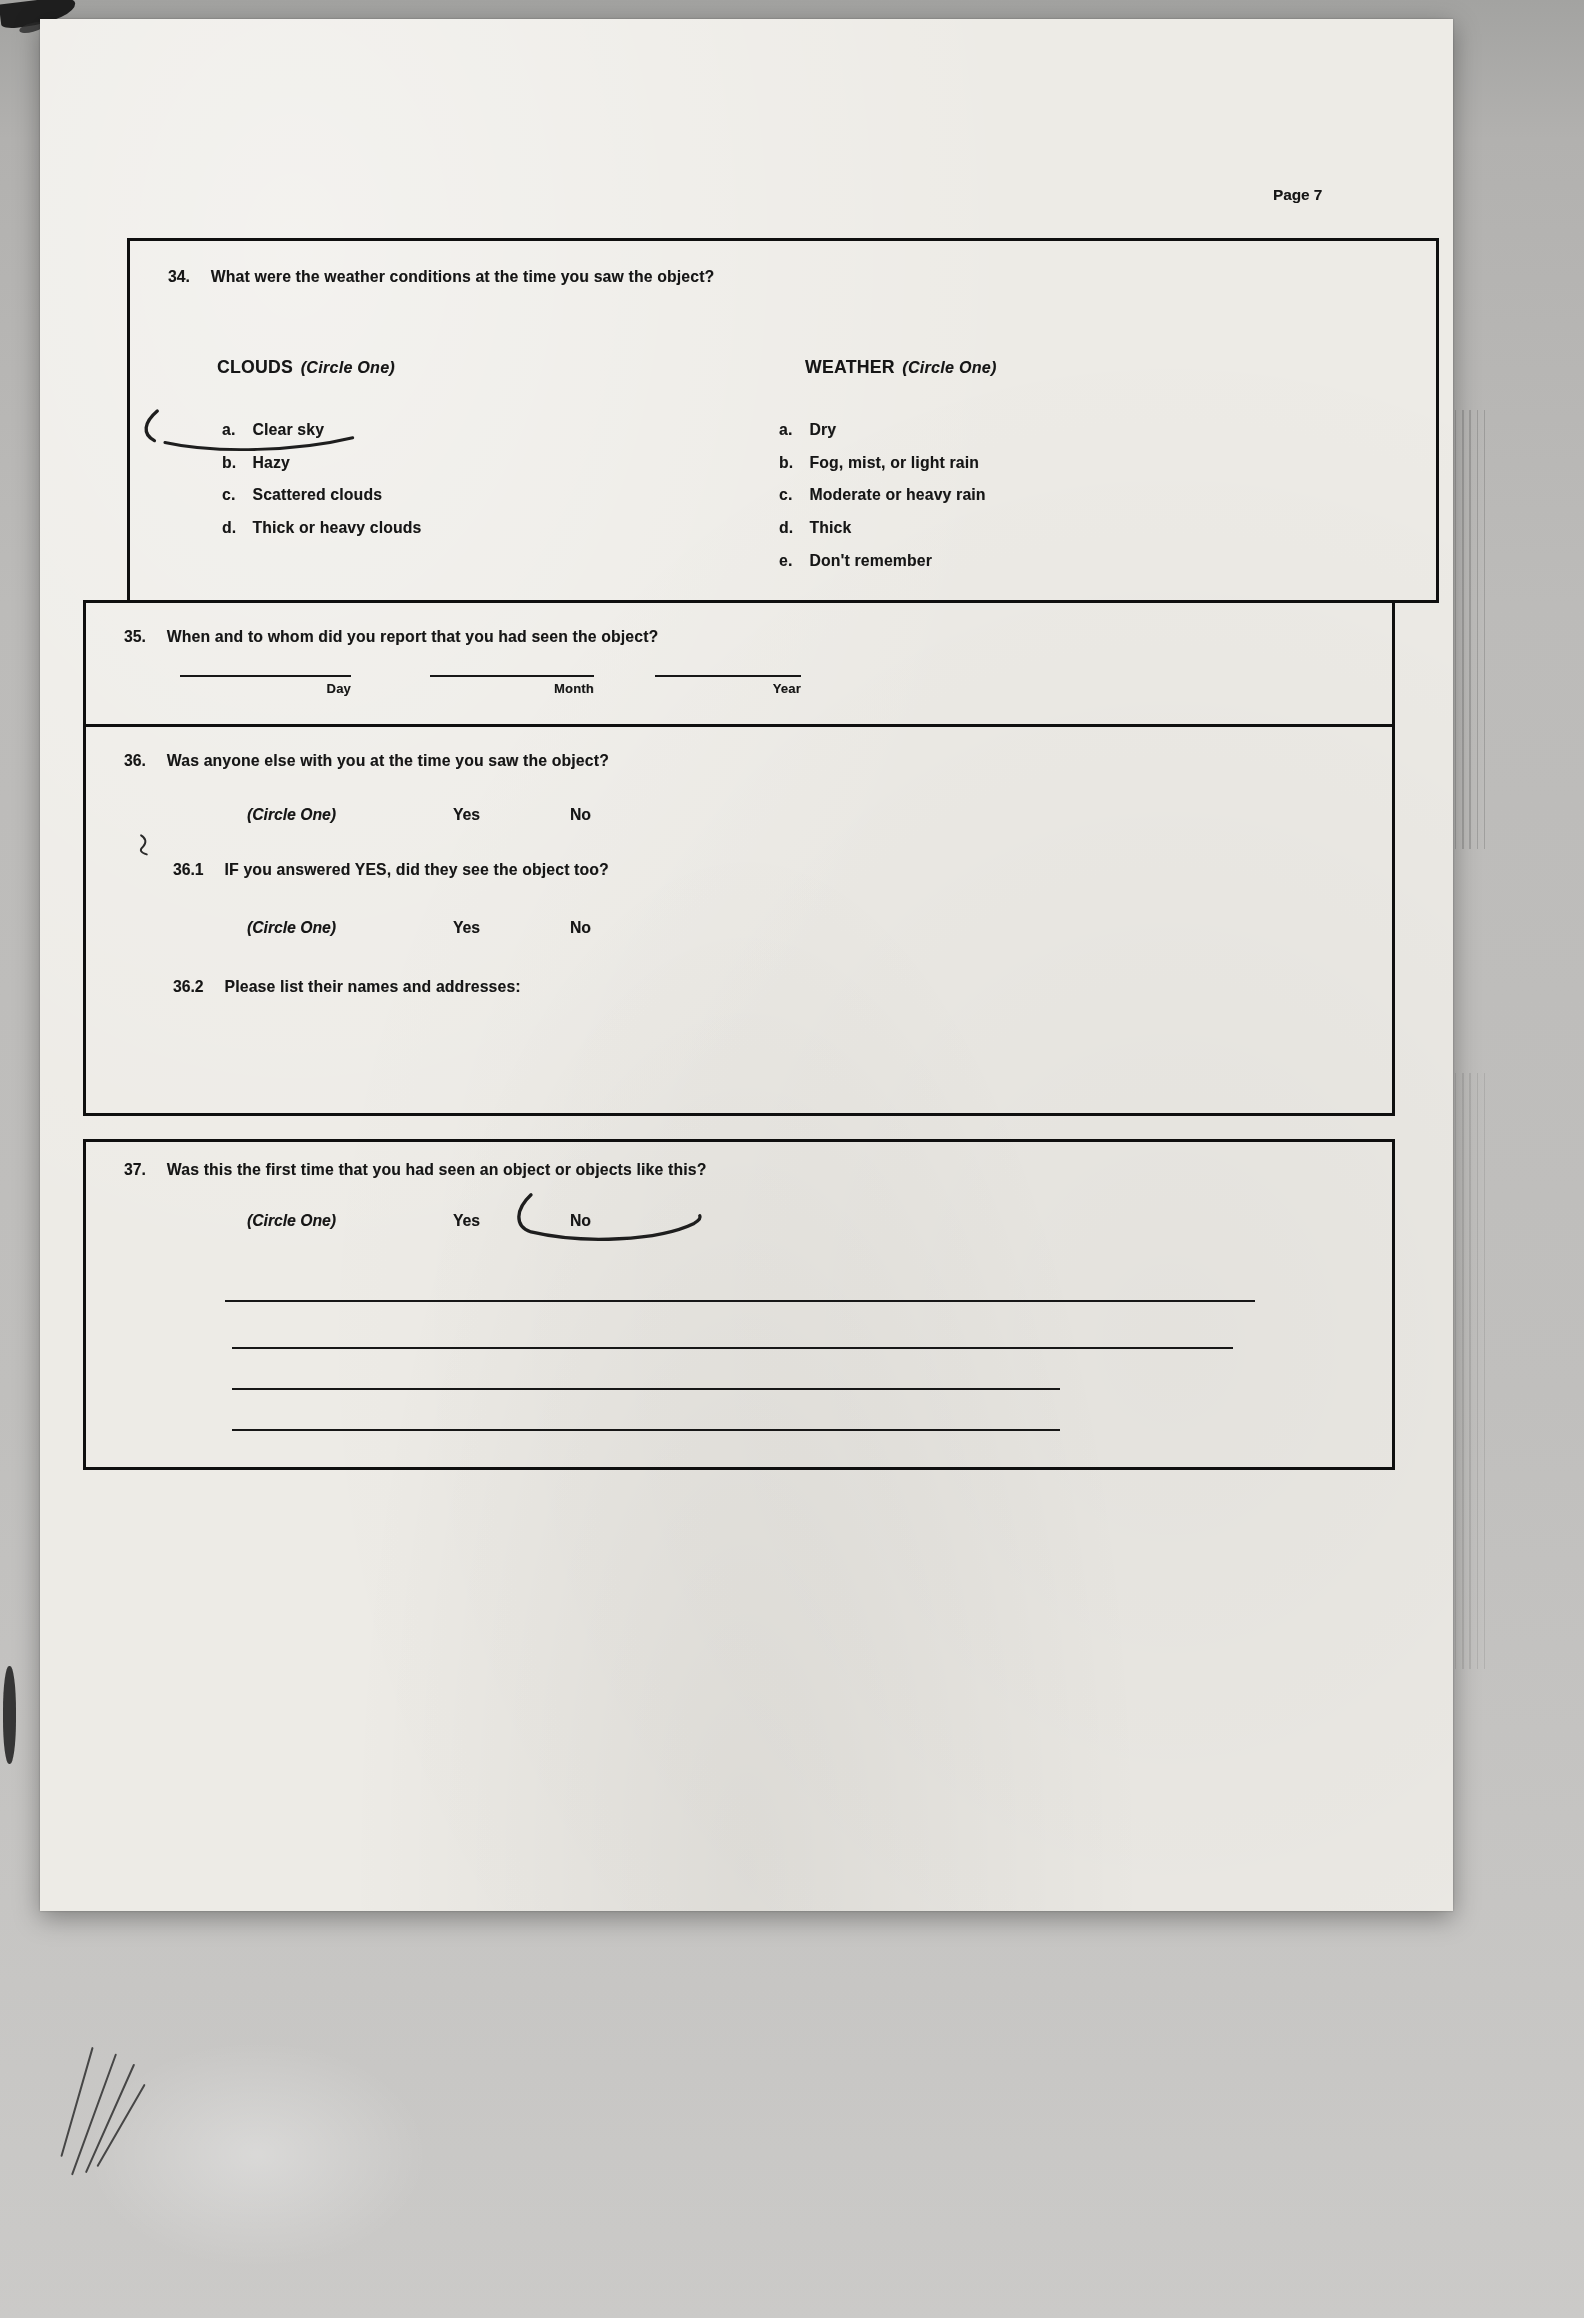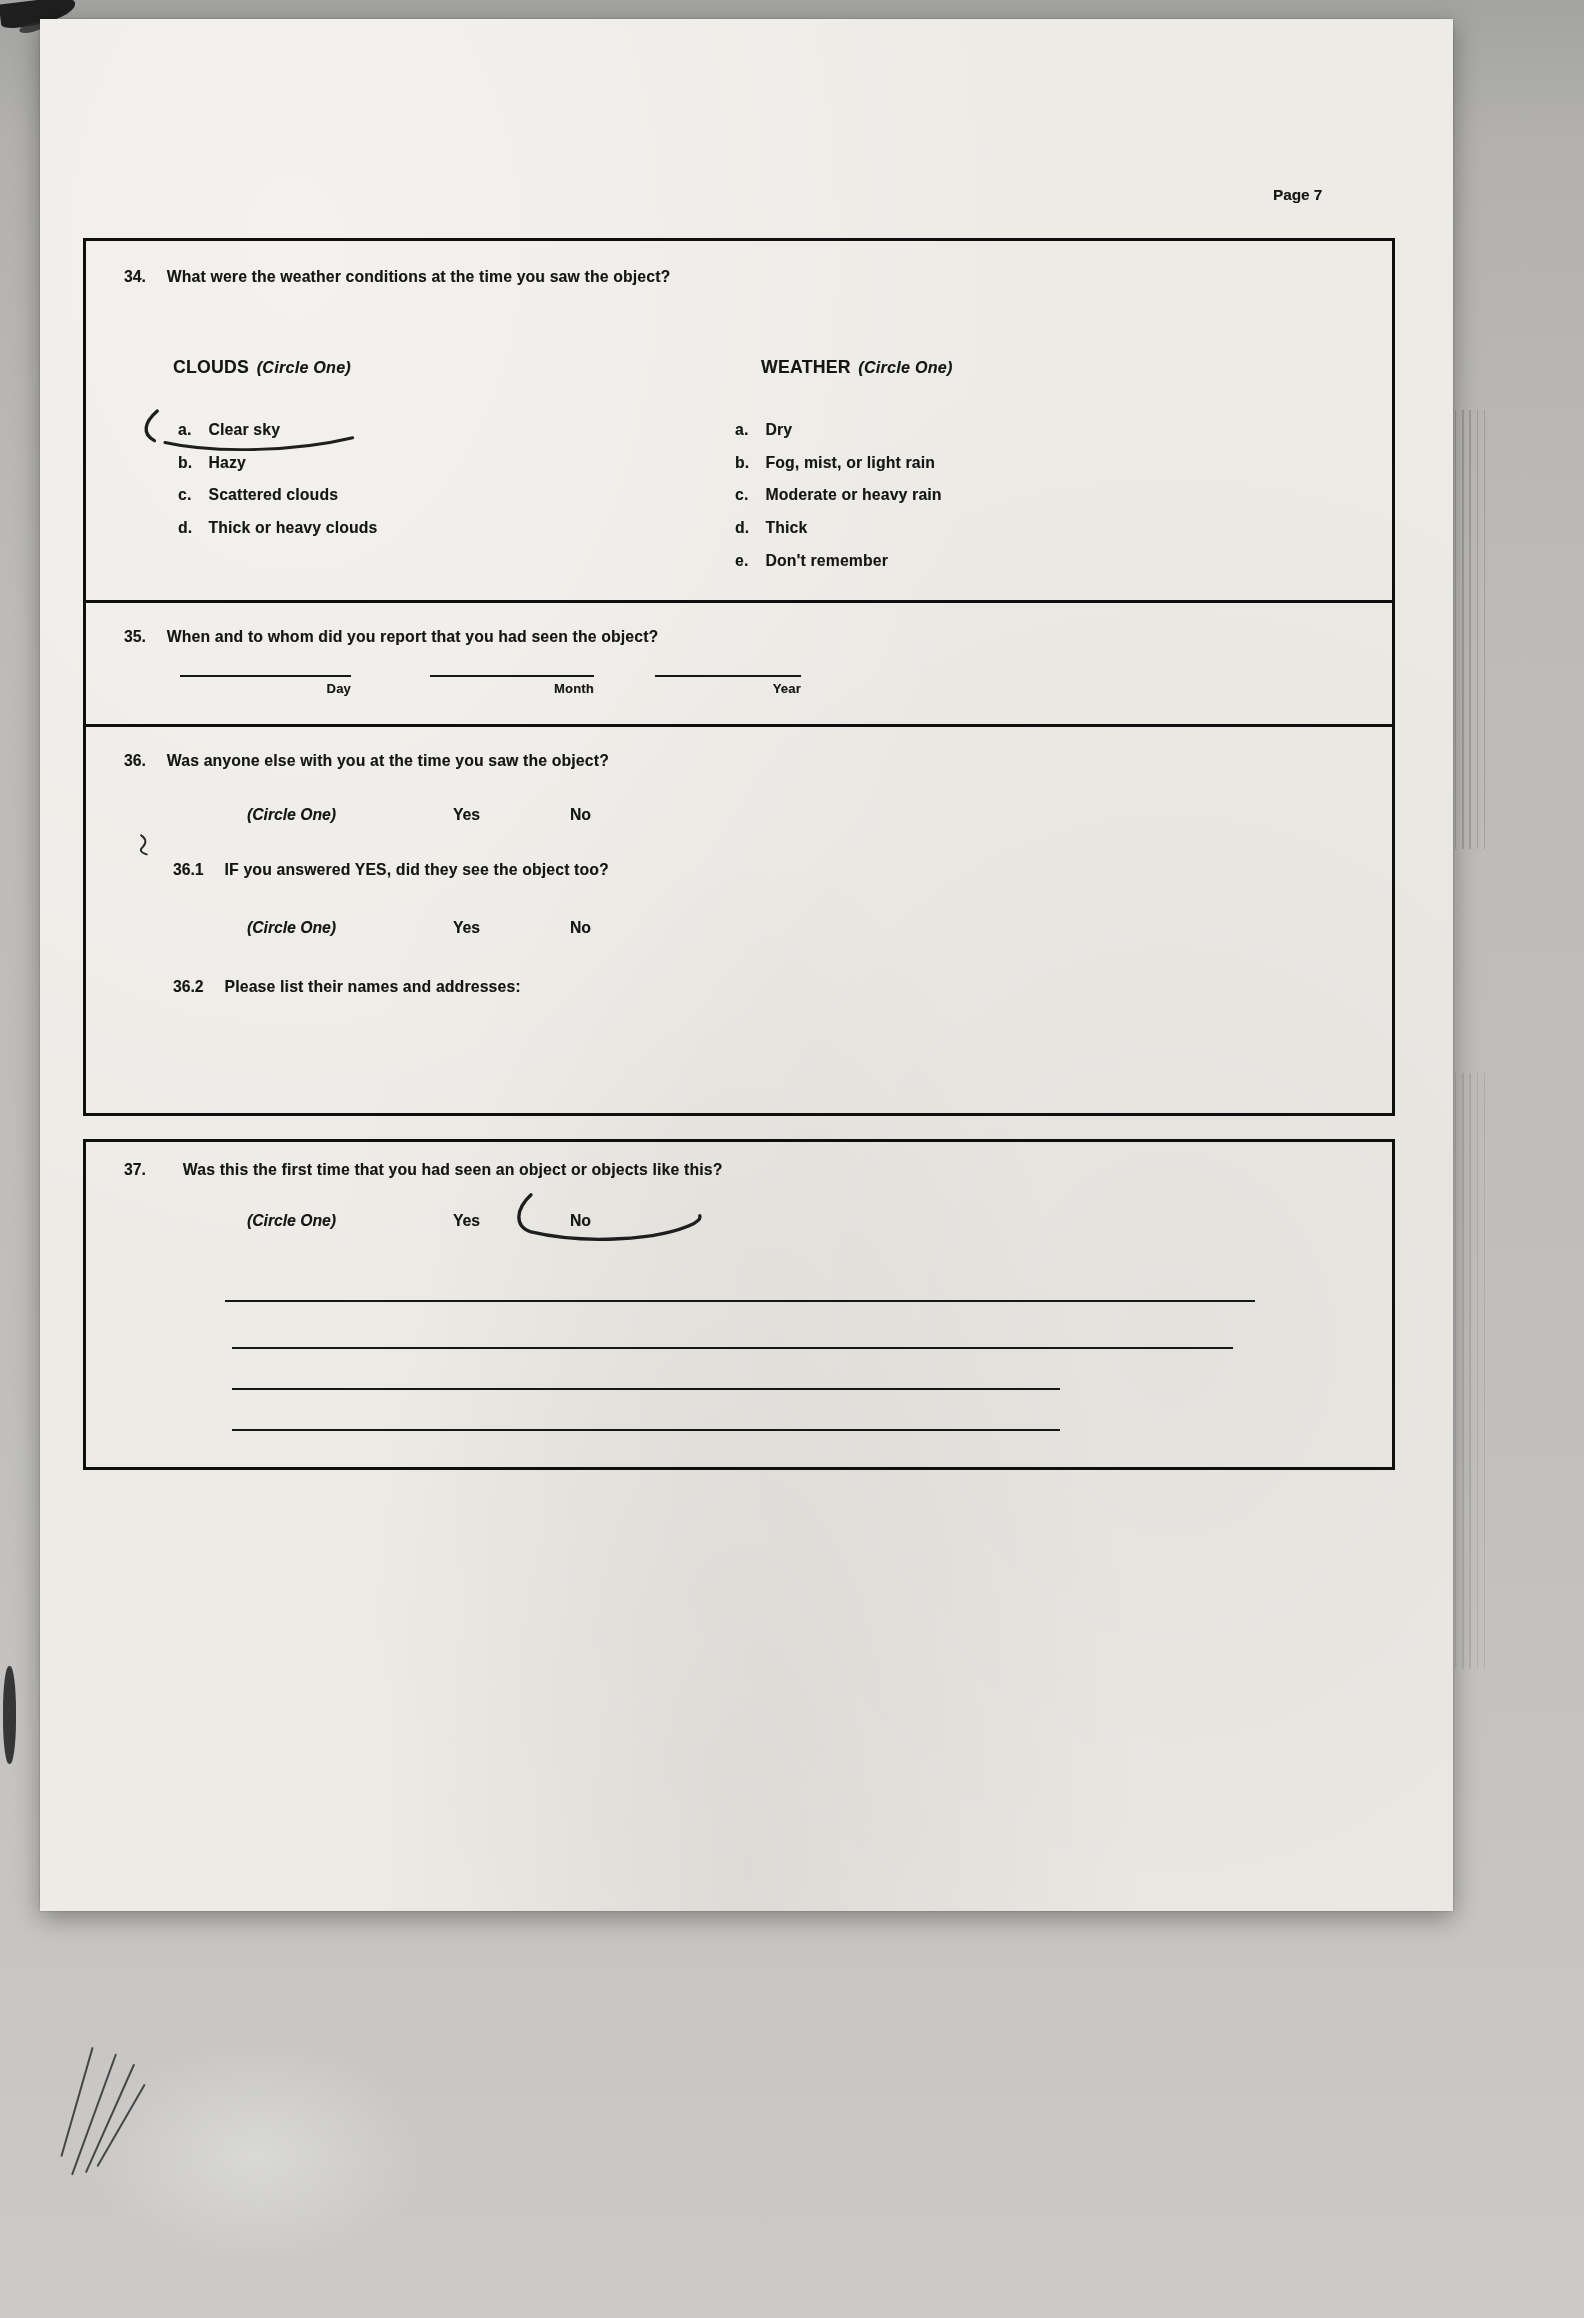--- a/index.html
+++ b/index.html
@@ -69,21 +69,21 @@
   <div class="artifact soft-light"></div>
   <div class="artifact scratch" style="left:76px; top:2045px; height:114px; transform:rotate(16deg);"></div>
   <div class="artifact scratch" style="left:93px; top:2050px; height:129px; transform:rotate(20deg);"></div>
   <div class="artifact scratch" style="left:109px; top:2059px; height:119px; transform:rotate(24deg);"></div>
   <div class="artifact scratch" style="left:120px; top:2078px; height:95px; transform:rotate(30deg);"></div>
 
   <div class="paper">
 
     <div class="txt pagelabel">Page 7</div>
 
-    <div class="qbox" style="top:219px; height:365px;">
+    <div class="qbox" style="top:219px; height:365px;margin-left:44px;">
 
       <div class="qline txt" style="left:38px; top:27px;">
         <span class="qnum">34.</span>
         <span class="qtext">What were the weather conditions at the time you saw the object?</span>
       </div>
 
       <div class="colhead txt" style="left:87px; top:116px;">
         <span>CLOUDS</span>
         <span class="note">(Circle One)</span>
       </div>
@@ -163,21 +163,21 @@
         <span class="yes">Yes</span>
         <span class="no">No</span>
       </div>
       <div class="qline txt" style="left:87px; top:251px;">
         <span class="qnum">36.2</span>
         <span class="qtext">Please list their names and addresses:</span>
       </div>
     </div>
 
     <div class="qbox" style="top:1120px; height:331px;">
-      <div class="qline txt" style="left:38px; top:19px;gap:16px;">
+      <div class="qline txt" style="left:38px; top:19px;">
         <span class="qnum">37.</span>
         <span class="qtext">Was this the first time that you had seen an object or objects like this?</span>
       </div>
       <div class="crow txt" style="left:161px; top:70px;">
         <span class="note">(Circle One)</span>
         <span class="yes">Yes</span>
         <span class="no">No</span>
       </div>
       <div class="hline" style="left:139px; top:158px; width:1030px;"></div>
       <div class="hline" style="left:146px; top:205px; width:1001px;"></div>

